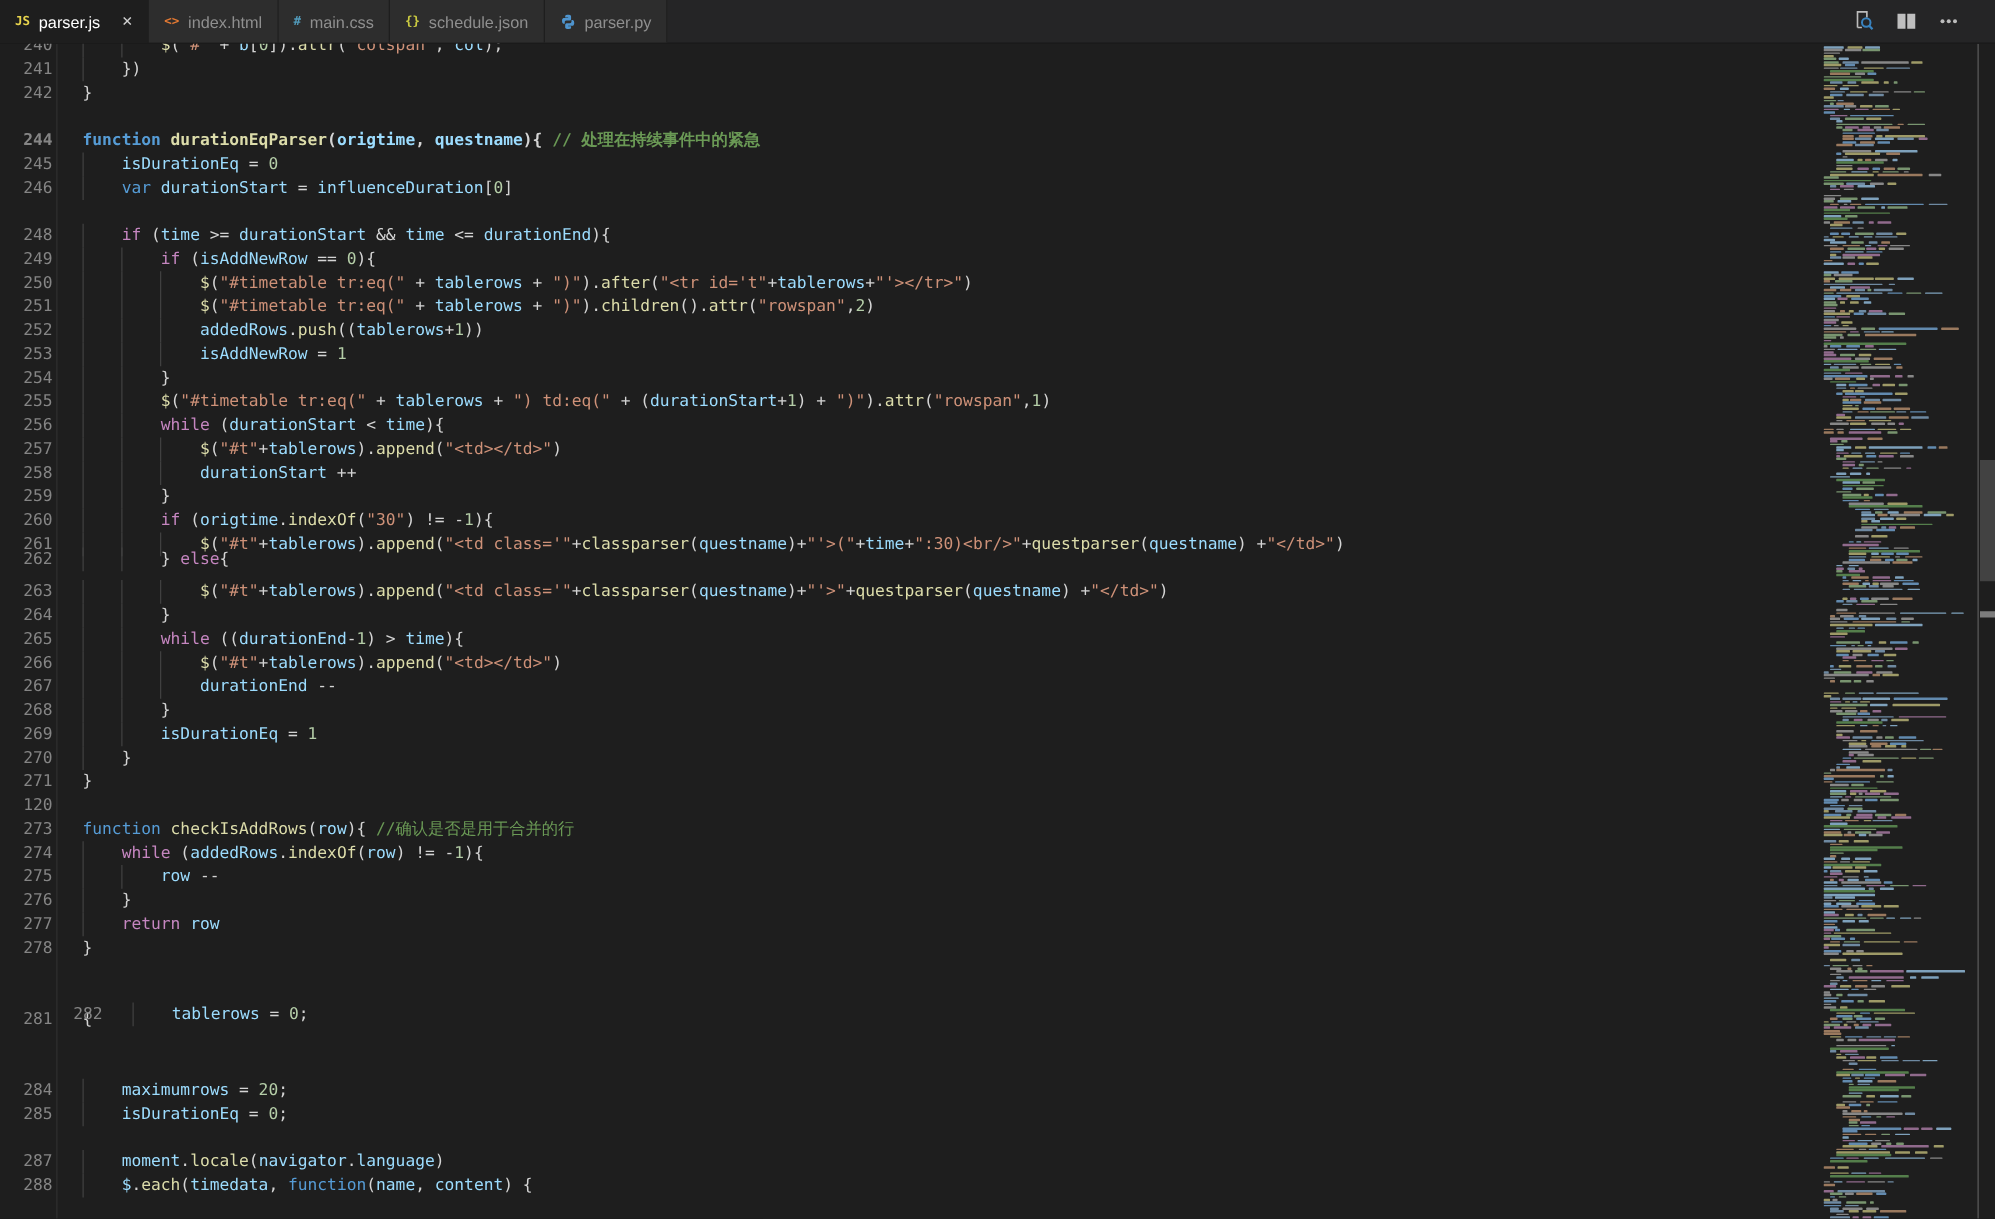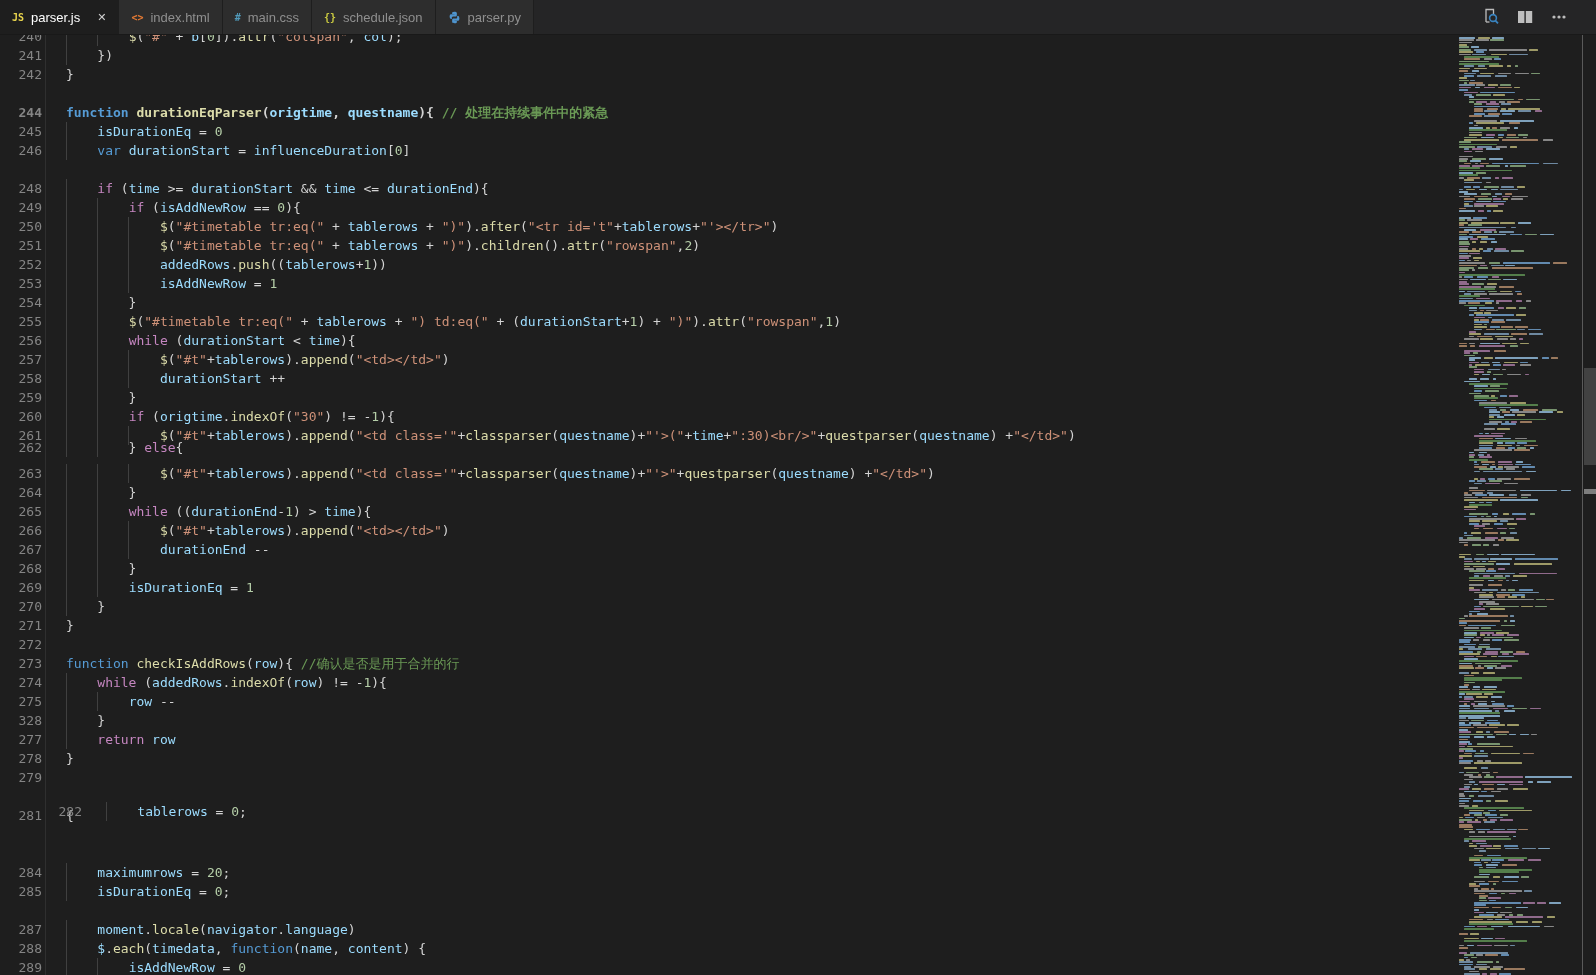--- a/index.html
+++ b/index.html
@@ -119,35 +119,33 @@
       <div class="code-line" style="top: 403px;"><div class="ln">262</div><div class="guide" style="left: 66px;"></div><div class="guide" style="left: 97.2052px;"></div><div class="lt"><span class="tk-p">        } </span><span class="tk-c">else</span><span class="tk-p">{</span></div></div>
       <div class="code-line" style="top: 428.5px;"><div class="ln">263</div><div class="guide" style="left: 66px;"></div><div class="guide" style="left: 97.2052px;"></div><div class="guide" style="left: 128.41px;"></div><div class="lt"><span class="tk-p">            </span><span class="tk-f">$</span><span class="tk-p">(</span><span class="tk-s">"#t"</span><span class="tk-p">+</span><span class="tk-v">tablerows</span><span class="tk-p">).</span><span class="tk-f">append</span><span class="tk-p">(</span><span class="tk-s">"&lt;td class='"</span><span class="tk-p">+</span><span class="tk-f">classparser</span><span class="tk-p">(</span><span class="tk-v">questname</span><span class="tk-p">)+</span><span class="tk-s">"'&gt;"</span><span class="tk-p">+</span><span class="tk-f">questparser</span><span class="tk-p">(</span><span class="tk-v">questname</span><span class="tk-p">) +</span><span class="tk-s">"&lt;/td&gt;"</span><span class="tk-p">)</span></div></div>
       <div class="code-line" style="top: 447.5px;"><div class="ln">264</div><div class="guide" style="left: 66px;"></div><div class="guide" style="left: 97.2052px;"></div><div class="lt"><span class="tk-p">        }</span></div></div>
       <div class="code-line" style="top: 466.5px;"><div class="ln">265</div><div class="guide" style="left: 66px;"></div><div class="guide" style="left: 97.2052px;"></div><div class="lt"><span class="tk-p">        </span><span class="tk-c">while</span><span class="tk-p"> ((</span><span class="tk-v">durationEnd</span><span class="tk-p">-</span><span class="tk-n">1</span><span class="tk-p">) &gt; </span><span class="tk-v">time</span><span class="tk-p">){</span></div></div>
       <div class="code-line" style="top: 485.5px;"><div class="ln">266</div><div class="guide" style="left: 66px;"></div><div class="guide" style="left: 97.2052px;"></div><div class="guide" style="left: 128.41px;"></div><div class="lt"><span class="tk-p">            </span><span class="tk-f">$</span><span class="tk-p">(</span><span class="tk-s">"#t"</span><span class="tk-p">+</span><span class="tk-v">tablerows</span><span class="tk-p">).</span><span class="tk-f">append</span><span class="tk-p">(</span><span class="tk-s">"&lt;td&gt;&lt;/td&gt;"</span><span class="tk-p">)</span></div></div>
       <div class="code-line" style="top: 504.5px;"><div class="ln">267</div><div class="guide" style="left: 66px;"></div><div class="guide" style="left: 97.2052px;"></div><div class="guide" style="left: 128.41px;"></div><div class="lt"><span class="tk-p">            </span><span class="tk-v">durationEnd</span><span class="tk-p"> --</span></div></div>
       <div class="code-line" style="top: 523.5px;"><div class="ln">268</div><div class="guide" style="left: 66px;"></div><div class="guide" style="left: 97.2052px;"></div><div class="lt"><span class="tk-p">        }</span></div></div>
       <div class="code-line" style="top: 542.5px;"><div class="ln">269</div><div class="guide" style="left: 66px;"></div><div class="guide" style="left: 97.2052px;"></div><div class="lt"><span class="tk-p">        </span><span class="tk-v">isDurationEq</span><span class="tk-p"> = </span><span class="tk-n">1</span></div></div>
       <div class="code-line" style="top: 561.5px;"><div class="ln">270</div><div class="guide" style="left: 66px;"></div><div class="lt"><span class="tk-p">    }</span></div></div>
       <div class="code-line" style="top: 580.5px;"><div class="ln">271</div><div class="lt"><span class="tk-p">}</span></div></div>
-      <div class="code-line" style="top: 599.5px;"><div class="ln">272</div><div class="lt"></div></div>
+      <div class="code-line" style="top: 599.5px;"><div class="ln">120</div><div class="lt"></div></div>
       <div class="code-line" style="top: 618.5px;"><div class="ln">273</div><div class="lt"><span class="tk-k">function </span><span class="tk-f">checkIsAddRows</span><span class="tk-p">(</span><span class="tk-v">row</span><span class="tk-p">){ </span><span class="tk-m">//确认是否是用于合并的行</span></div></div>
       <div class="code-line" style="top: 637.5px;"><div class="ln">274</div><div class="guide" style="left: 66px;"></div><div class="lt"><span class="tk-p">    </span><span class="tk-c">while</span><span class="tk-p"> (</span><span class="tk-v">addedRows</span><span class="tk-p">.</span><span class="tk-f">indexOf</span><span class="tk-p">(</span><span class="tk-v">row</span><span class="tk-p">) != -</span><span class="tk-n">1</span><span class="tk-p">){</span></div></div>
       <div class="code-line" style="top: 656.5px;"><div class="ln">275</div><div class="guide" style="left: 66px;"></div><div class="guide" style="left: 97.2052px;"></div><div class="lt"><span class="tk-p">        </span><span class="tk-v">row</span><span class="tk-p"> --</span></div></div>
-      <div class="code-line" style="top: 675.5px;"><div class="ln">328</div><div class="guide" style="left: 66px;"></div><div class="lt"><span class="tk-p">    }</span></div></div>
+      <div class="code-line" style="top: 675.5px;"><div class="ln">276</div><div class="guide" style="left: 66px;"></div><div class="lt"><span class="tk-p">    }</span></div></div>
       <div class="code-line" style="top: 694.5px;"><div class="ln">277</div><div class="guide" style="left: 66px;"></div><div class="lt"><span class="tk-p">    </span><span class="tk-c">return </span><span class="tk-v">row</span></div></div>
       <div class="code-line" style="top: 713.5px;"><div class="ln">278</div><div class="lt"><span class="tk-p">}</span></div></div>
-      <div class="code-line" style="top: 732.5px;"><div class="ln">279</div><div class="lt"></div></div>
       <div class="code-line" style="top: 770.5px;"><div class="ln">281</div><div class="lt"><span class="tk-p">{</span></div></div>
       <div class="code-line" style="top: 767px; margin-left: 40px;"><div class="ln">282</div><div class="guide" style="left: 66px;"></div><div class="lt"><span class="tk-p">    </span><span class="tk-v">tablerows</span><span class="tk-p"> = </span><span class="tk-n">0</span><span class="tk-p">;</span></div></div>
       <div class="code-line" style="top: 827.5px;"><div class="ln">284</div><div class="guide" style="left: 66px;"></div><div class="lt"><span class="tk-p">    </span><span class="tk-v">maximumrows</span><span class="tk-p"> = </span><span class="tk-n">20</span><span class="tk-p">;</span></div></div>
       <div class="code-line" style="top: 846.5px;"><div class="ln">285</div><div class="guide" style="left: 66px;"></div><div class="lt"><span class="tk-p">    </span><span class="tk-v">isDurationEq</span><span class="tk-p"> = </span><span class="tk-n">0</span><span class="tk-p">;</span></div></div>
       <div class="code-line" style="top: 884.5px;"><div class="ln">287</div><div class="guide" style="left: 66px;"></div><div class="lt"><span class="tk-p">    </span><span class="tk-v">moment</span><span class="tk-p">.</span><span class="tk-f">locale</span><span class="tk-p">(</span><span class="tk-v">navigator</span><span class="tk-p">.</span><span class="tk-v">language</span><span class="tk-p">)</span></div></div>
       <div class="code-line" style="top: 903.5px;"><div class="ln">288</div><div class="guide" style="left: 66px;"></div><div class="lt"><span class="tk-p">    </span><span class="tk-v">$</span><span class="tk-p">.</span><span class="tk-f">each</span><span class="tk-p">(</span><span class="tk-v">timedata</span><span class="tk-p">, </span><span class="tk-k">function</span><span class="tk-p">(</span><span class="tk-v">name</span><span class="tk-p">, </span><span class="tk-v">content</span><span class="tk-p">) {</span></div></div>
-      <div class="code-line" style="top: 922.5px;"><div class="ln">289</div><div class="guide" style="left: 66px;"></div><div class="guide" style="left: 97.2052px;"></div><div class="lt"><span class="tk-p">        </span><span class="tk-v">isAddNewRow</span><span class="tk-p"> = </span><span class="tk-n">0</span></div></div>
     </div>
   <div class="minimap">
       <div class="mbar" style="left: 4px; top: 2px; width: 15.7319px; background: rgb(143, 184, 216);"></div>
       <div class="mbar" style="left: 23.4991px; top: 2px; width: 11.7372px; background: rgb(181, 176, 116);"></div>
       <div class="mbar" style="left: 37.1571px; top: 2px; width: 11.607px; background: rgb(143, 184, 216);"></div>
       <div class="mbar" style="left: 4px; top: 4.37px; width: 14.9458px; background: rgb(154, 154, 154);"></div>
       <div class="mbar" style="left: 21.4857px; top: 4.37px; width: 12.2683px; background: rgb(154, 154, 154);"></div>
       <div class="mbar" style="left: 35.3734px; top: 4.37px; width: 13.794px; background: rgb(136, 169, 126);"></div>
       <div class="mbar" style="left: 4px; top: 6.74px; width: 13.2367px; background: rgb(154, 154, 154);"></div>
       <div class="mbar" style="left: 4px; top: 9.11px; width: 8.05279px; background: rgb(181, 176, 116);"></div>

